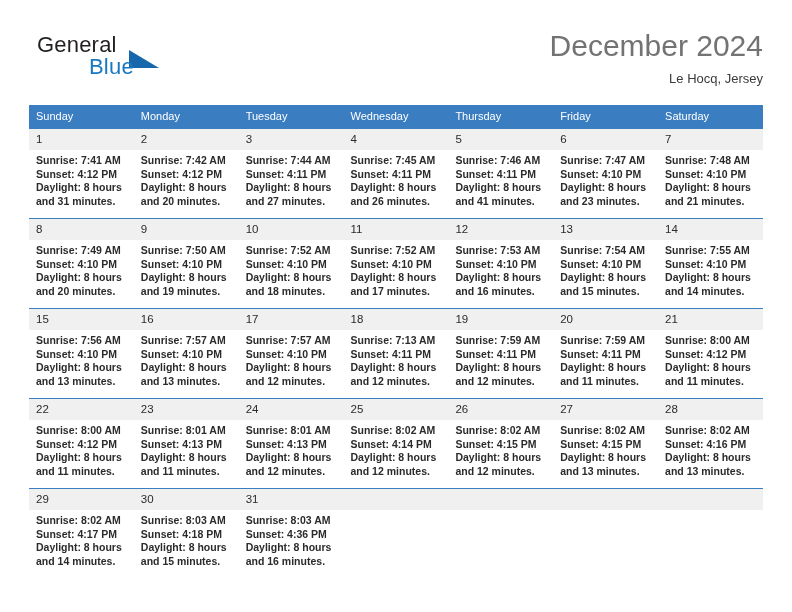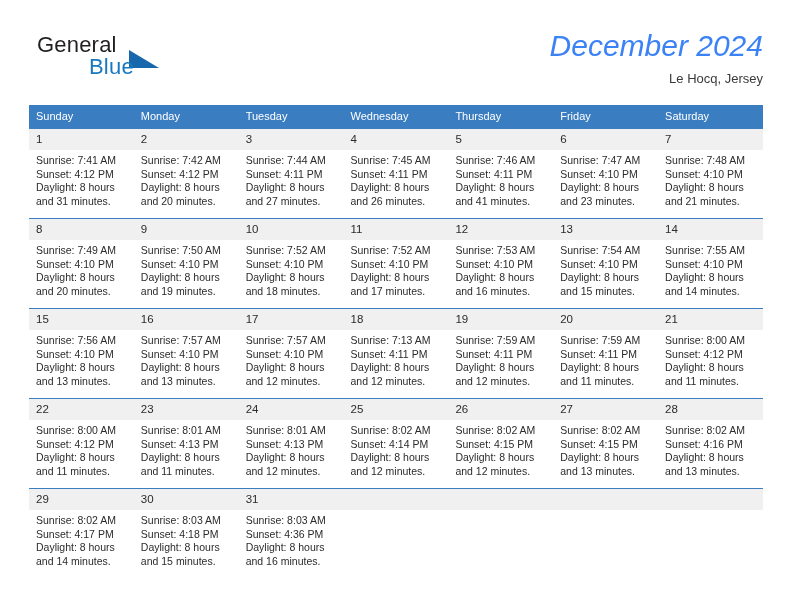--- a/index.html
+++ b/index.html
@@ -68,24 +68,23 @@
 
   .title-block {
     position: absolute;
     right: 0;
     top: 0;
     text-align: right;
   }
   .cal-title {
     font-size: 30px;
     font-weight: normal;
-    color: #3b82f6;
+    color: #737373;
     line-height: 36px;
     white-space: nowrap;
-    font-style: italic;
   }
   .cal-subtitle {
     font-size: 13px;
     font-weight: normal;
     color: #3a3a3a;
     line-height: 22px;
     margin-top: 4px;
     white-space: nowrap;
   }
 
@@ -127,20 +126,21 @@
     height: 14px;
   }
   .daynum.empty {
     color: transparent;
   }
   .details {
     padding: 4px 6px 0 7px;
     font-size: 10.5px;
     line-height: 13.6px;
     color: #2b2b2b;
+    font-weight: bold;
   }
   .details div {
     white-space: nowrap;
   }
 </style>
 </head>
 <body>
 
 <div class="page">
 

